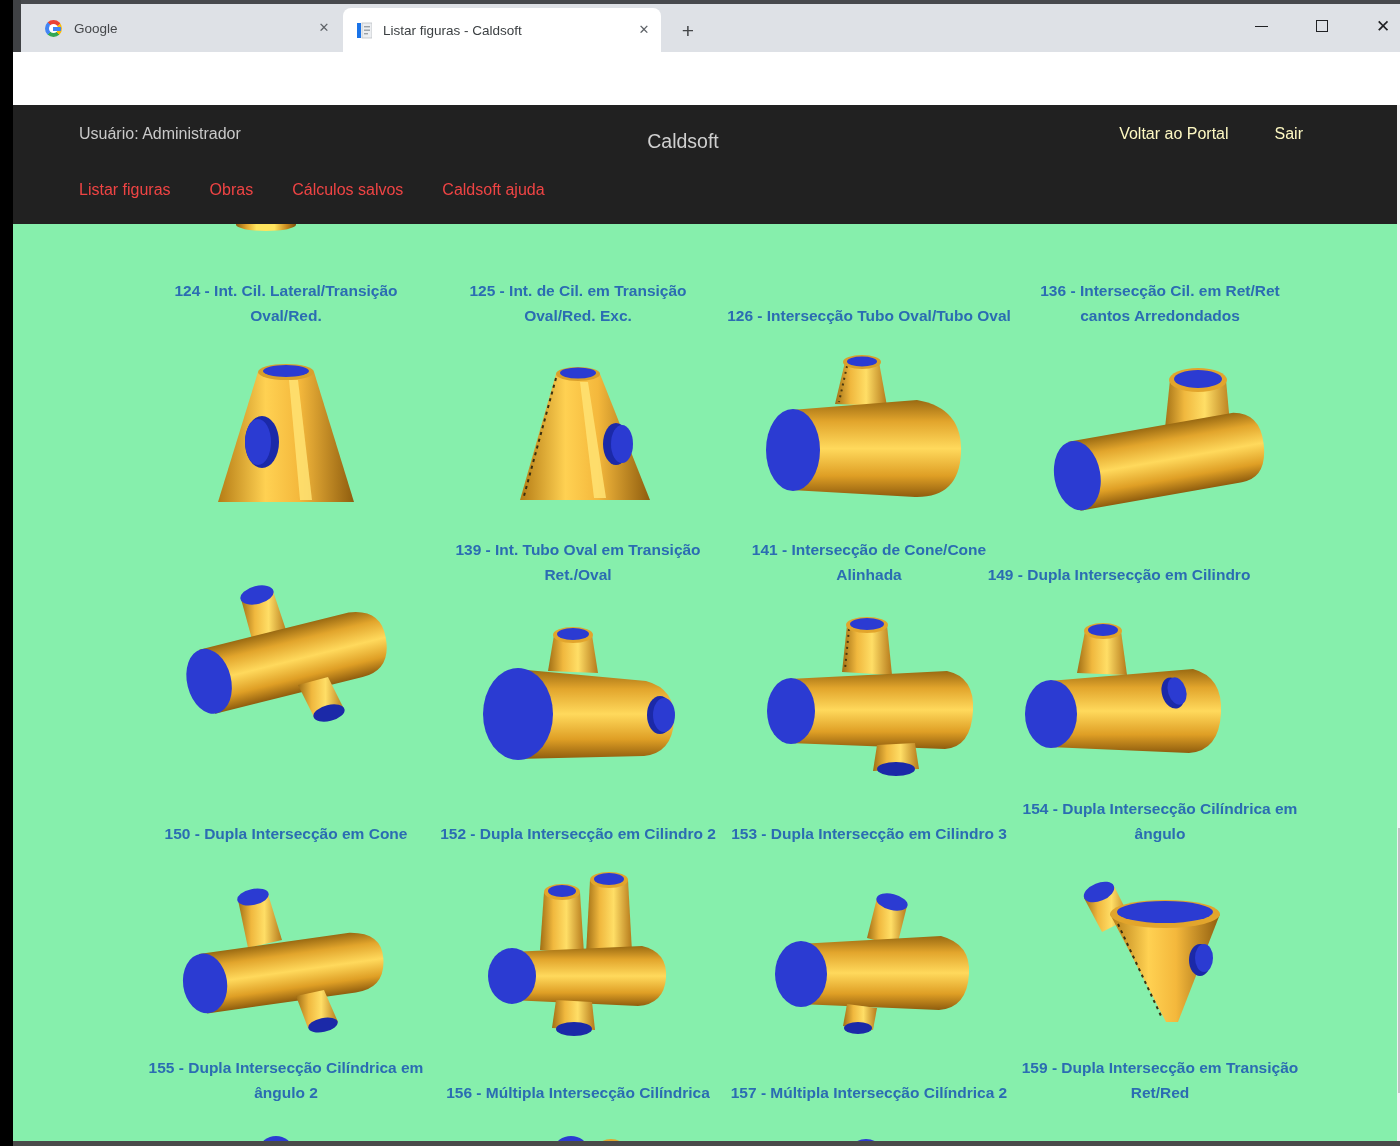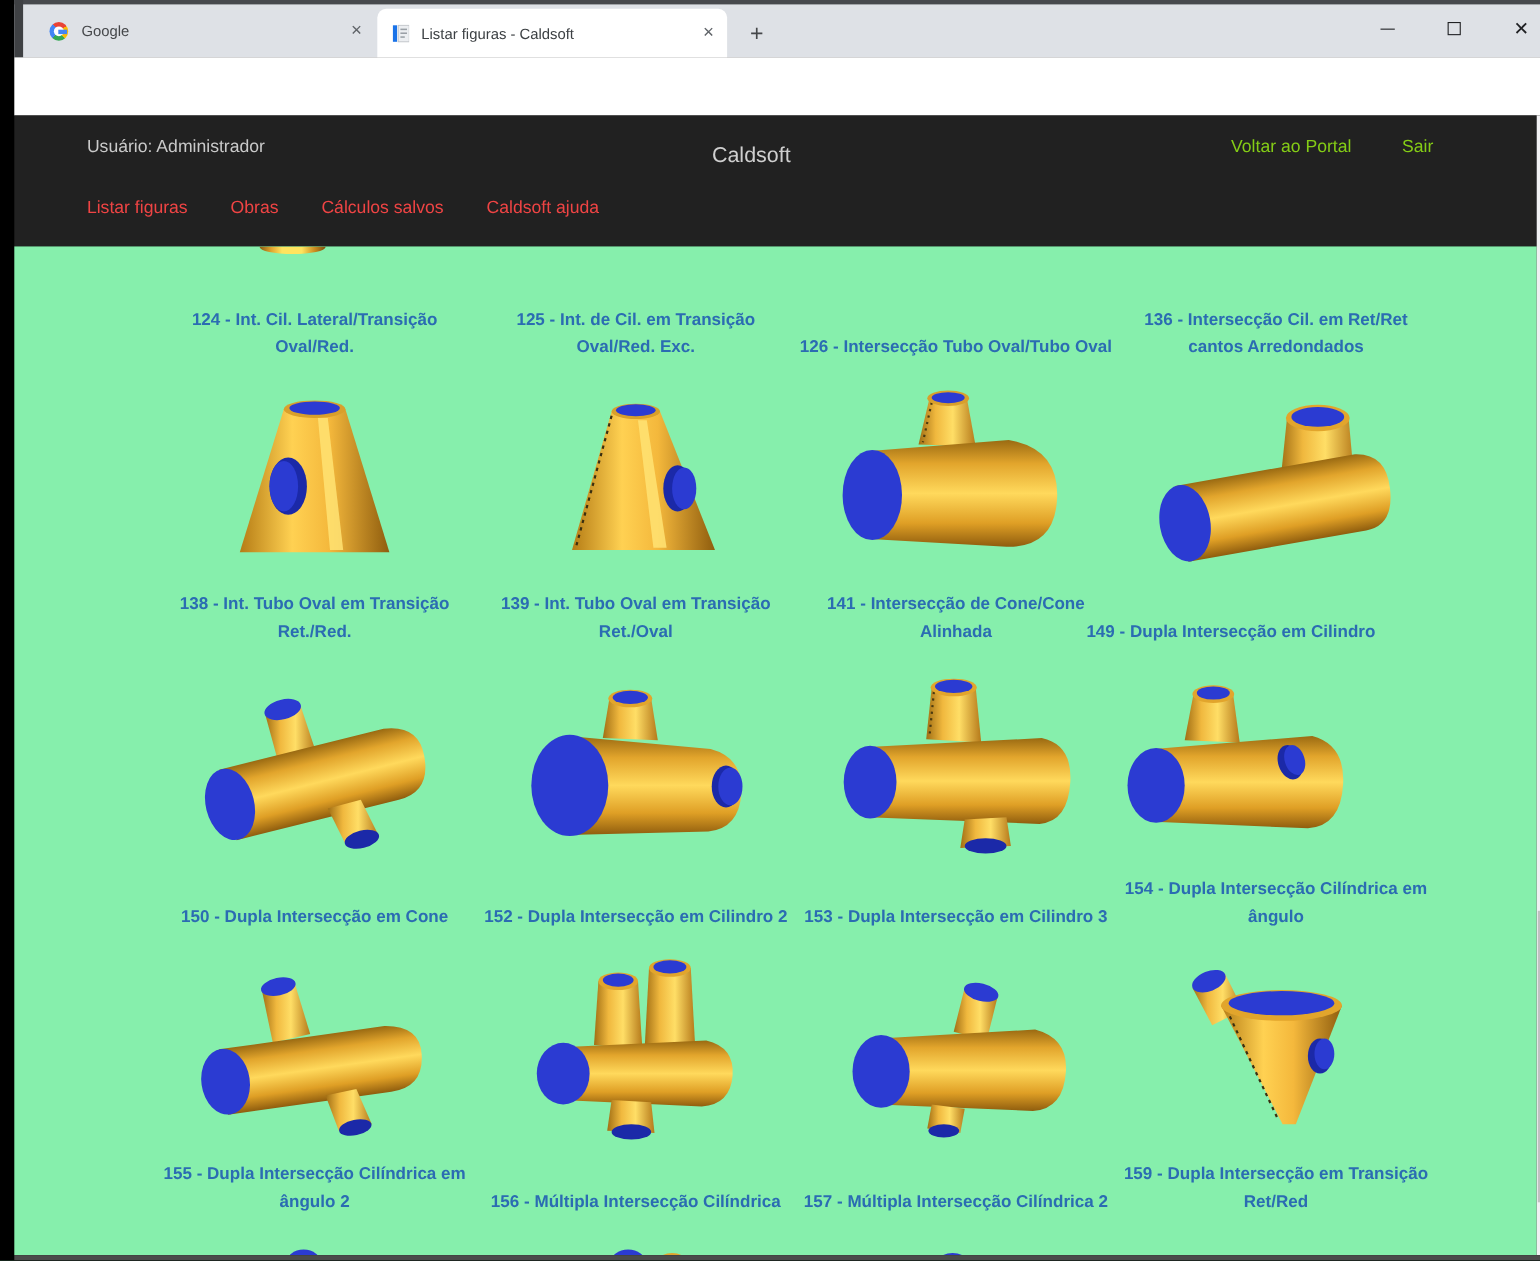--- a/index.html
+++ b/index.html
@@ -56,21 +56,21 @@
           display:flex; align-items:center; justify-content:center; }
   #avatar { left:1311px; top:62px; width:32px; height:32px; border-radius:50%; background:#6a3fb5;
             color:#fff; font-size:14.5px; display:flex; align-items:center; justify-content:center; }
   #menu-dots { left:1358px; top:62px; width:26px; height:32px; color:#5f6368; font-size:15px;
                display:flex; align-items:center; justify-content:center; letter-spacing:0; }
 
   
   #site-header { left:0; top:105px; width:1384px; height:119px; background:#212121; color:#c9c9c9; }
   #user-label { left:66px; top:20px; font-size:16px; }
   #site-title { left:0; top:25px; width:1340px; text-align:center; font-size:19.5px; color:#cfcfcf; }
-  #header-links { right:94px; top:20px; display:flex; gap:46px; font-size:16px; color:#84cc16; }
+  #header-links { right:94px; top:20px; display:flex; gap:46px; font-size:16px; color:#fef9c3; }
   #main-nav { left:66px; top:76px; display:flex; gap:39px; font-size:16px; color:#ef4444; }
   #main-nav div, #header-links div { cursor:pointer; }
 
   
   #content { left:0; top:224px; width:1384px; height:917px; background:#86efac; overflow:hidden; }
   .cell { position:absolute; width:284px; text-align:center; }
   .fig-label { min-height:50px; display:flex; align-items:flex-end; justify-content:center;
                font-size:15.5px; font-weight:bold; line-height:25px; color:#2b6cb2; cursor:pointer; }
   .fig-art { margin-top:22px; }
   #top-sliver { left:223px; top:0; width:60px; height:7px; border-radius:0 0 55% 55%/0 0 100% 100%;
@@ -238,23 +238,20 @@
           <ellipse cx="111" cy="95" rx="17" ry="8" fill="#2b3bd2"></ellipse>
           <g transform="rotate(-10 140 105)">
             <path d="M52,76 L218,76 Q246,80 244,112 Q242,146 216,146 L52,146 Z" fill="url(#gH)"></path>
             <ellipse cx="55" cy="111" rx="23" ry="35" fill="#2b3bd2"></ellipse>
           </g>
         </svg>
       </div>
     </div>
 
     <div class="cell" style="left:131px;top:313px">
-      <div class="fig-label">
-          <span>138 - Int. Tubo Oval em Transição Ret./Red.</span>
-        </div>
       <div class="fig-art">
         <svg width="280" height="170" viewBox="0 0 280 170">
           <polygon points="95,40 127,32 141,74 107,84" fill="url(#gV)"></polygon>
           <ellipse cx="111" cy="36" rx="17" ry="9" transform="rotate(-14 111 36)" fill="#2b3bd2"></ellipse>
           <g transform="rotate(-14 140 100)">
             <path d="M58,70 L212,70 Q244,74 242,103 Q240,136 210,136 L58,136 Z" fill="url(#gH)"></path>
             <ellipse cx="60" cy="103" rx="22" ry="33" fill="#2b3bd2"></ellipse>
           </g>
           <polygon points="152,126 182,118 198,150 168,158" fill="url(#gV)"></polygon>
           <ellipse cx="183" cy="154" rx="16" ry="8" transform="rotate(-14 183 154)" fill="#1b29a8"></ellipse>

